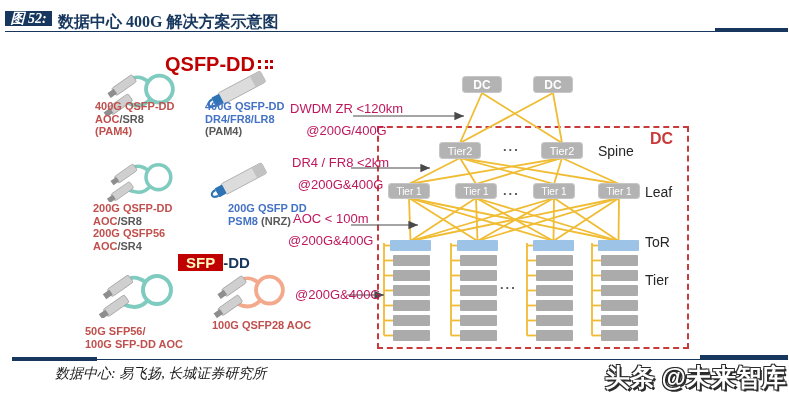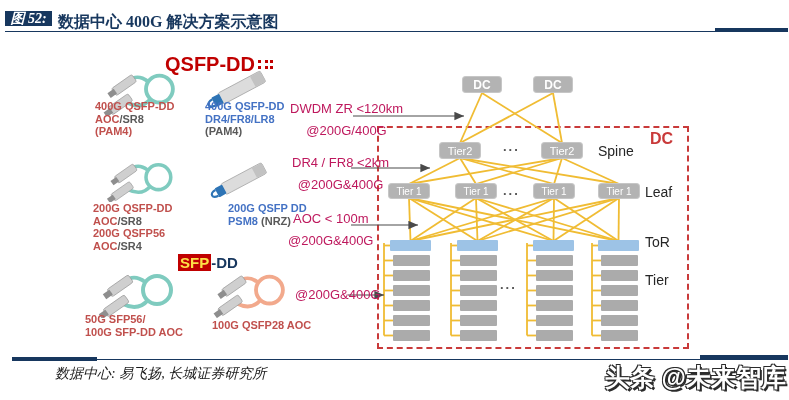--- a/index.html
+++ b/index.html
@@ -16,21 +16,21 @@
            font-family:"Liberation Serif",serif;font-weight:bold;font-size:14px;
            display:flex;align-items:center;justify-content:center;z-index:3;font-style:italic;}
   #fig-title{left:58px;top:12px;color:var(--navy);font-family:"Liberation Serif",serif;
              font-weight:bold;font-size:16px;z-index:3;white-space:nowrap;}
   .rule-thin{height:1px;background:var(--navy);z-index:3;}
   .rule-thick{height:4px;background:var(--navy);z-index:3;}
   
   #qsfp-header{left:165px;top:53px;color:var(--header-red);font-weight:bold;font-size:20px;z-index:2;
                display:flex;align-items:center;gap:3px;}
   #sfp-header{left:178px;top:254px;font-weight:bold;font-size:15px;z-index:2;white-space:nowrap;}
-  #sfp-header .sfp-box{background:var(--header-red);color:#fde047;padding:0 2px;}
+  #sfp-header .sfp-box{background:var(--header-red);color:#fef9c3;padding:0 8px;}
   #sfp-header .sfp-rest{color:var(--navy);}
   .module-icon{position:absolute;z-index:2;}
   .module-label{position:absolute;z-index:2;font-size:11px;font-weight:bold;line-height:12.5px;white-space:nowrap;}
   .seg-red{color:var(--label-red);} .seg-blue{color:var(--label-blue);} .seg-gray{color:var(--label-gray);}
   
   .link-block{position:absolute;z-index:2;font-size:13px;color:#be185d;white-space:nowrap;text-align:center;}
   .link-rate{margin-top:7px;}
   
   #dc-zone-border{left:377px;top:126px;width:308px;height:219px;border:2px dashed var(--dashed-red);z-index:0;}
   #dc-zone-label{left:650px;top:130px;color:var(--dashed-red);font-weight:bold;font-size:16px;z-index:2;}
@@ -227,21 +227,21 @@
     <path d="M52 16 C 44 10, 38 10, 31 16" fill="none" stroke="#7FCBBF" stroke-width="4"></path>
     <g transform="rotate(-35 22 40)">
             <rect x="10" y="36" width="26" height="9" rx="2" fill="#CFCFCF" stroke="#999" stroke-width="0.7"></rect>
             <rect x="4" y="37.5" width="8" height="6" fill="#8E8E8E"></rect>
           </g>
     <g transform="rotate(-35 26 20)">
             <rect x="14" y="16" width="26" height="9" rx="2" fill="#CFCFCF" stroke="#999" stroke-width="0.7"></rect>
             <rect x="8" y="17.5" width="8" height="6" fill="#8E8E8E"></rect>
           </g>
   </svg></div>
-      <div class="module-label" style="left: 85px; top: 313px;">
+      <div class="module-label" style="left: 85px; top: 325px;">
         <div><span class="seg-red">50G SFP56/</span></div>
         <div><span class="seg-red">100G SFP-DD AOC</span></div>
       </div>
       <div class="module-icon" style="left: 208px; top: 266px; width: 96px; height: 52px;"><svg width="100%" height="100%" viewBox="0 0 100 52" preserveAspectRatio="xMidYMid meet">
     <path d="M30 38 C 42 44, 50 40, 55 34" fill="none" stroke="#F2A98C" stroke-width="4"></path>
     <circle cx="64" cy="24" r="14" fill="none" stroke="#F2A98C" stroke-width="4"></circle>
     <path d="M52 16 C 44 10, 38 10, 31 16" fill="none" stroke="#F2A98C" stroke-width="4"></path>
     <g transform="rotate(-35 22 40)">
             <rect x="10" y="36" width="26" height="9" rx="2" fill="#CFCFCF" stroke="#999" stroke-width="0.7"></rect>
             <rect x="4" y="37.5" width="8" height="6" fill="#8E8E8E"></rect>

